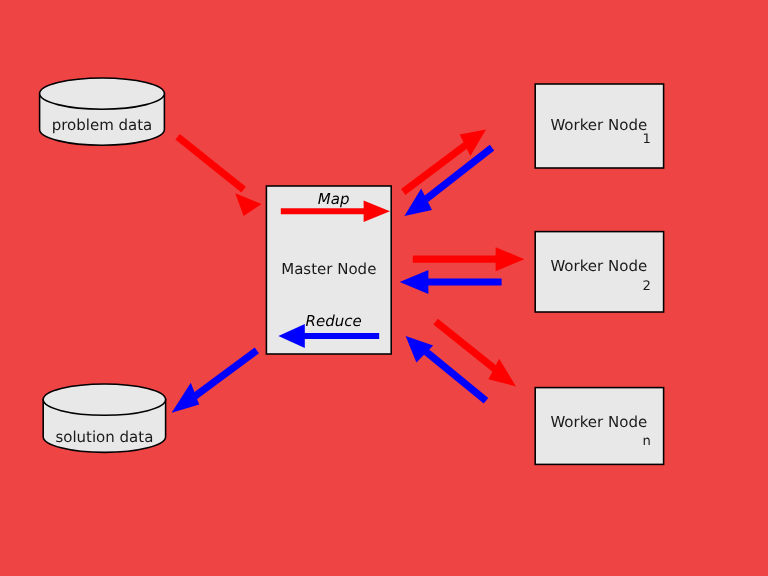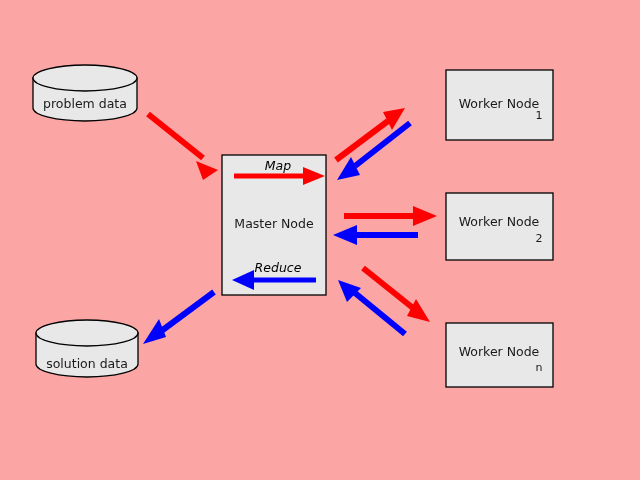--- a/index.html
+++ b/index.html
@@ -4,21 +4,21 @@
 <style>
   html, body {
     margin: 0;
     padding: 0;
     background: #000000;
   }
   #canvas {
     position: relative;
     width: 640px;
     height: 480px;
-    background: #fca5a5;
+    background: #ef4444;
     overflow: hidden;
     font-family: "DejaVu Sans", sans-serif;
   }
   #diagram-svg {
     position: absolute;
     left: 0;
     top: 0;
     width: 640px;
     height: 480px;
   }

